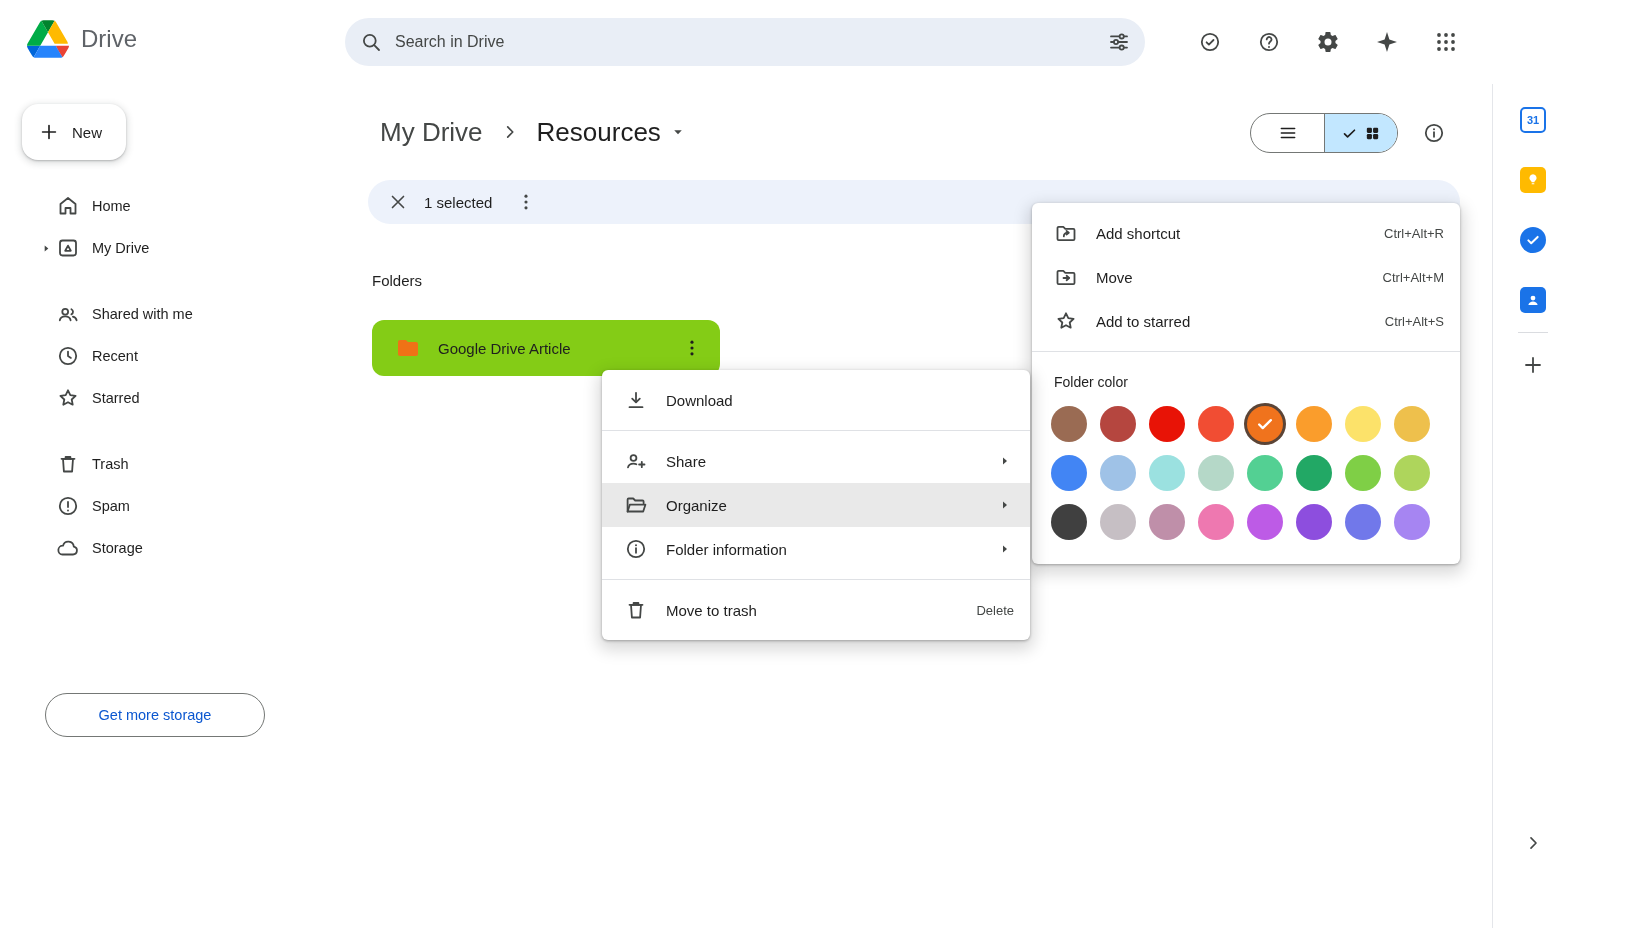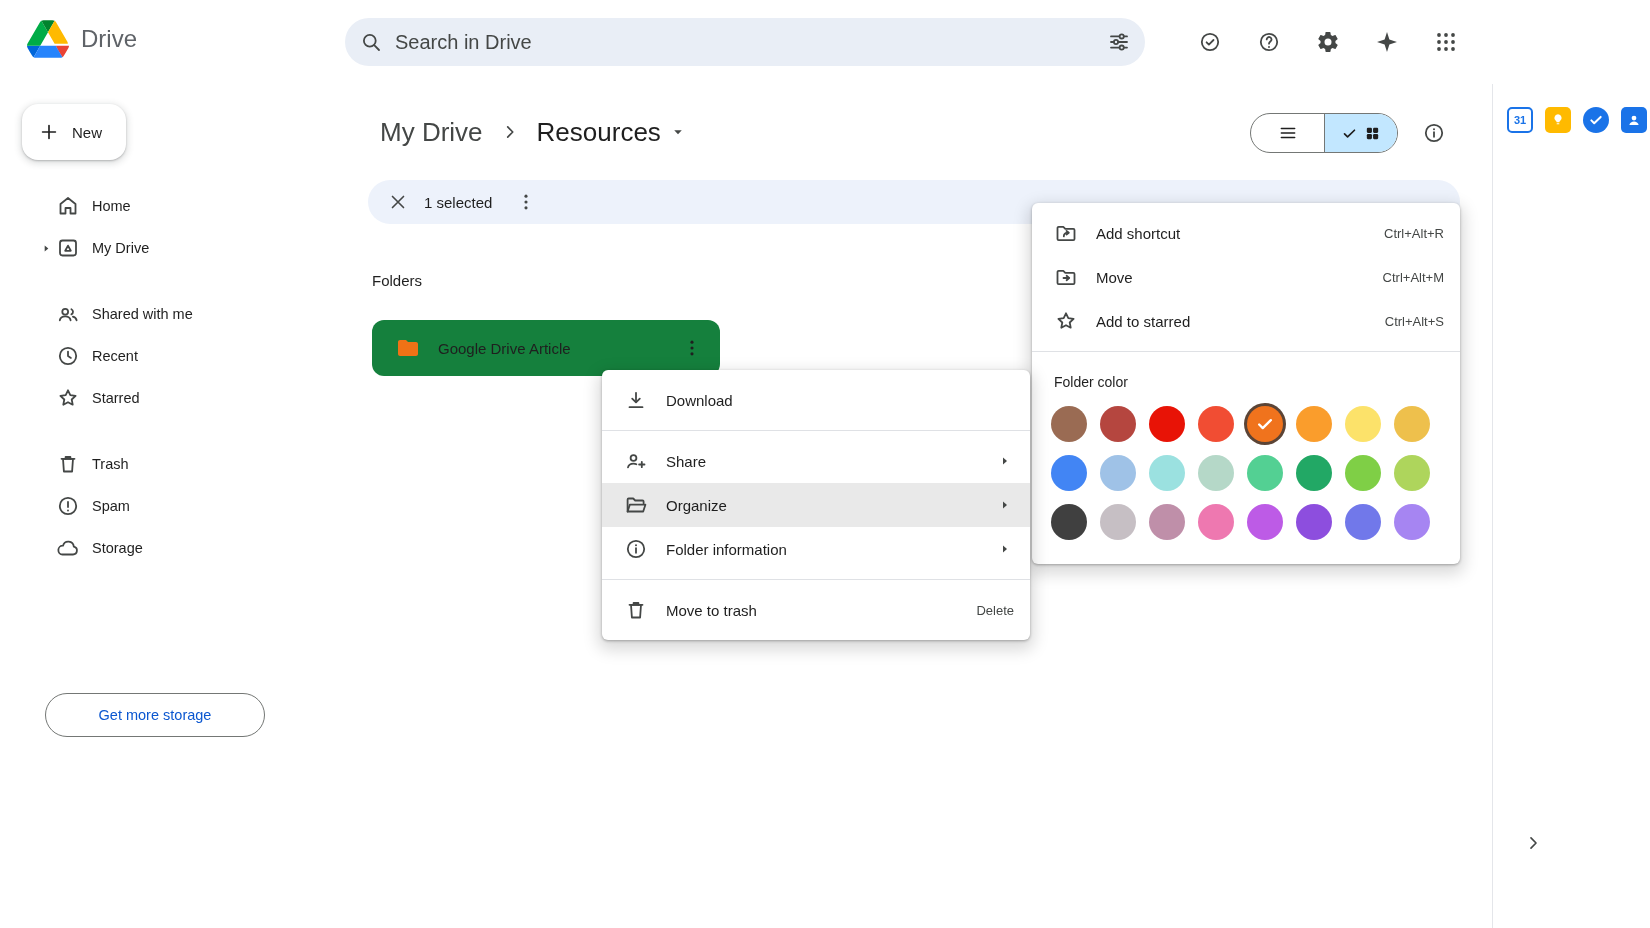--- a/index.html
+++ b/index.html
@@ -10,21 +10,21 @@
   .ic svg *{fill:none;stroke:currentColor;stroke-width:1.8;stroke-linecap:round;stroke-linejoin:round}
   .ic svg .f{fill:currentColor;stroke:none}
   button{border:none;background:transparent;font-family:inherit;cursor:pointer}
 
   
   .header{position:absolute;top:0;left:0;width:1650px;height:84px}
   .logo{position:absolute;left:27px;top:20px;display:flex;align-items:center;gap:12px;cursor:pointer}
   .logo-text{font-size:24px;color:#5f6368}
   .searchbar{position:absolute;left:345px;top:18px;width:800px;height:48px;background:#e9eef6;border-radius:24px;display:flex;align-items:center;padding:0 6px}
   .round-btn{width:40px;height:40px;border-radius:50%;display:flex;align-items:center;justify-content:center;color:#444746}
-  .search-input{flex:1;border:none;background:transparent;outline:none;font-size:20px;color:#1f1f1f;padding-left:4px}
+  .search-input{flex:1;border:none;background:transparent;outline:none;font-size:16px;color:#1f1f1f;padding-left:4px}
   .search-input::placeholder{color:#444746}
   .header-actions{position:absolute;left:1190px;top:22px;display:flex;gap:19px;align-items:center}
 
   
   .sidebar{position:absolute;left:0;top:84px;width:330px;height:844px}
   .new-btn{margin:20px 0 0 22px;height:56px;border-radius:16px;background:#fff;
     box-shadow:0 1px 2px rgba(60,64,67,.3),0 2px 6px 2px rgba(60,64,67,.15);
     display:inline-flex;align-items:center;gap:12px;padding:0 24px 0 16px;font-size:15px;font-weight:500;color:#1f1f1f}
   .nav{margin-top:26px}
   .nav-item{display:flex;align-items:center;height:40px;margin:2px 14px 2px 22px;border-radius:20px;padding-left:14px;cursor:pointer}
@@ -62,21 +62,21 @@
   .ma{width:18px;height:18px;color:#444746;margin-left:12px;display:flex;align-items:center;justify-content:center}
   .mdiv{height:1px;background:#dfe1e5;margin:8px 0}
   .color-label{padding:14px 22px 2px;font-size:14px;color:#1f1f1f}
   .swatch-grid{display:grid;grid-template-columns:repeat(8,36px);gap:13px;padding:14px 19px 16px}
   .swatch{position:relative;width:36px;height:36px;border-radius:50%;cursor:pointer}
   .swatch.sel{box-shadow:0 0 0 3px #5b4436}
   .swatch.sel .chk{position:absolute;inset:0;display:flex;align-items:center;justify-content:center;color:#fff}
 
   
   .side-panel{position:absolute;right:0;top:84px;width:158px;height:844px;border-left:1px solid #e4e6ea}
-  .panel-col{position:absolute;left:14px;top:12px;display:flex;flex-direction:row;align-items:center;gap:12px;width:52px}
+  .panel-col{position:absolute;left:14px;top:12px;display:flex;flex-direction:column;align-items:center;gap:12px;width:52px}
   .app-btn{width:48px;height:48px;border-radius:50%;display:flex;align-items:center;justify-content:center}
   .panel-div{width:30px;height:1px;background:#dadce0;margin:-4px 0}
   .cal-icon{width:26px;height:26px;border:2px solid #1a73e8;border-radius:5px;display:flex;align-items:center;justify-content:center;
     font-size:11px;font-weight:bold;color:#1a73e8;background:#fff}
   .keep-icon{width:26px;height:26px;border-radius:5px;background:#ffba00;display:flex;align-items:center;justify-content:center}
   .tasks-icon{width:26px;height:26px;border-radius:50%;background:#1a73e8;display:flex;align-items:center;justify-content:center;color:#fff}
   .contacts-icon{width:26px;height:26px;border-radius:5px;background:#1a73e8;display:flex;align-items:center;justify-content:center}
   .collapse-btn{position:absolute;left:18px;top:737px;width:44px;height:44px;border-radius:50%;display:flex;align-items:center;justify-content:center;color:#444746}
 </style>
 </head>
@@ -351,21 +351,21 @@
             <circle class="f" cx="12" cy="5.6" r="1.7"></circle>
             <circle class="f" cx="12" cy="12" r="1.7"></circle>
             <circle class="f" cx="12" cy="18.4" r="1.7"></circle>
           </svg>
         </span>
     </button>
   </div>
 
   <div class="folders-label">Folders</div>
 
-  <div class="folder-tile" style="background-color: #15803d;">
+  <div class="folder-tile" style="background-color: #84cc16;">
     <span class="ic" style="color: rgb(239, 114, 22);">
       <svg width="24" height="24" viewBox="0 0 24 24">
           <path class="f" d="M10 4H4c-1.1 0-2 .9-2 2v12c0 1.1.9 2 2 2h16c1.1 0 2-.9 2-2V8c0-1.1-.9-2-2-2h-8l-2-2z"></path>
         </svg>
     </span>
     <span class="folder-name">Google Drive Article</span>
     <button class="round-btn">
       <span class="ic" style="color:#1f1f1f">
           <svg width="22" height="22" viewBox="0 0 24 24">
             <circle class="f" cx="12" cy="5.6" r="1.7"></circle>

